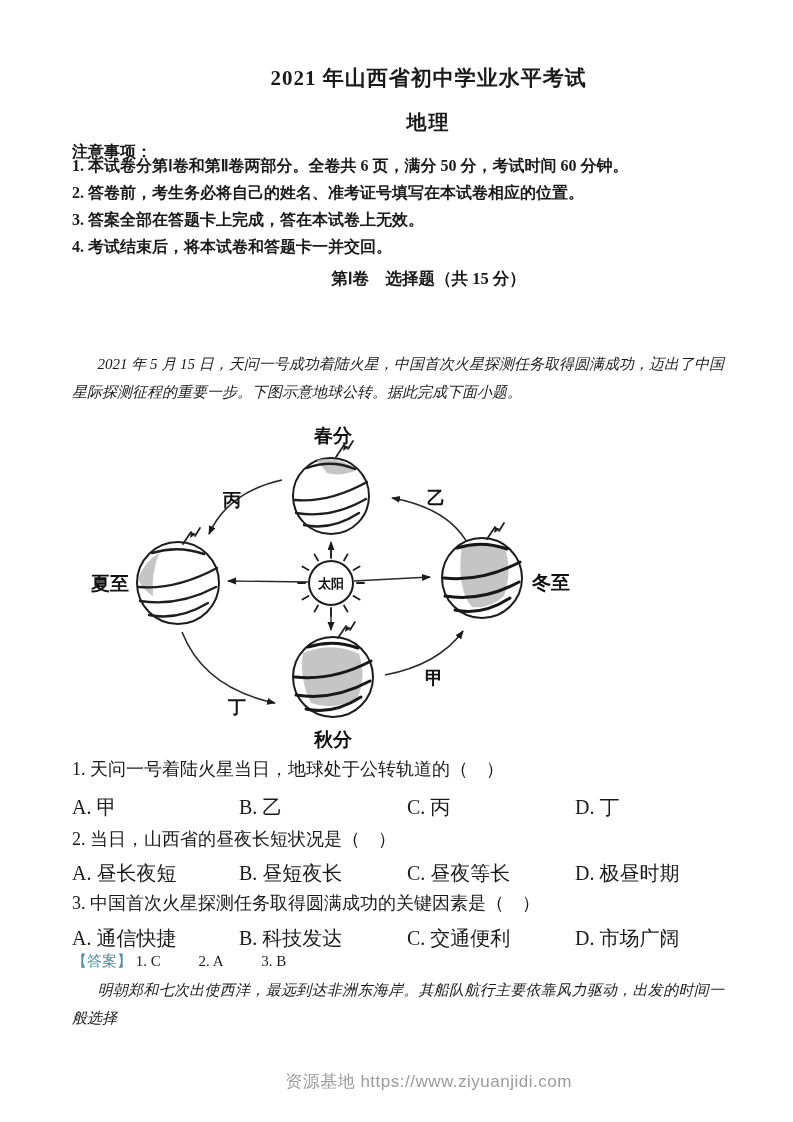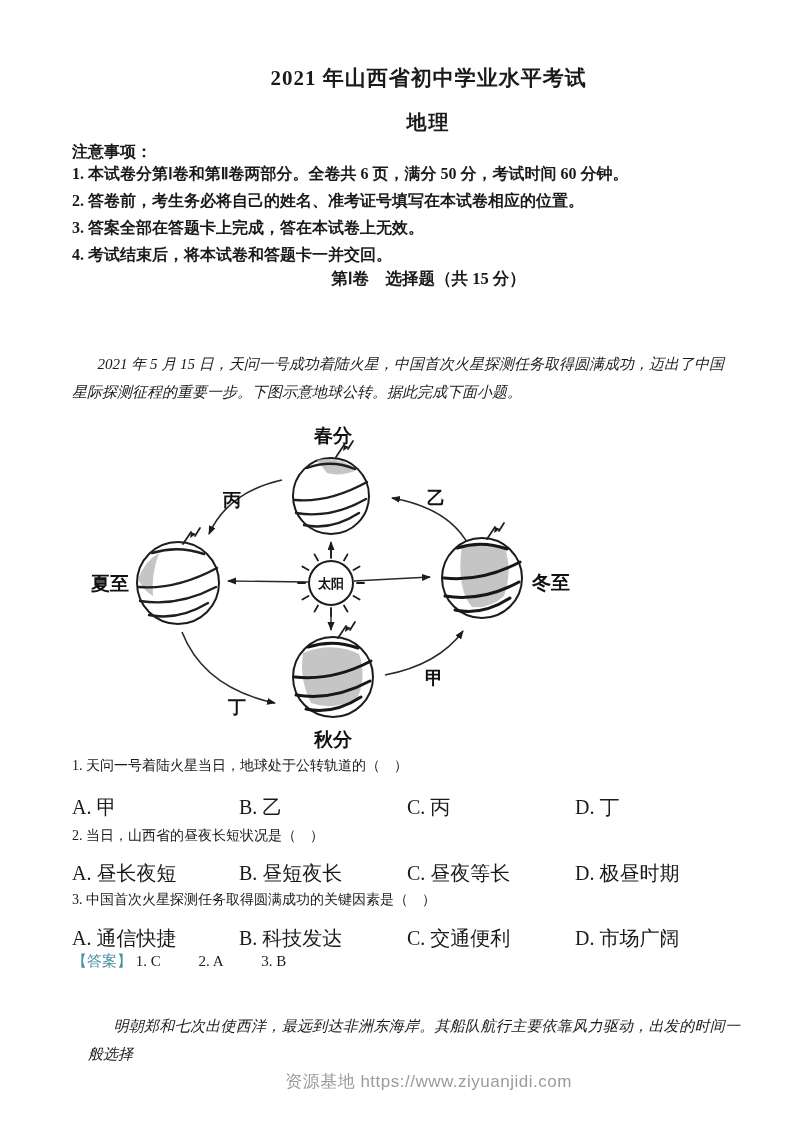--- a/index.html
+++ b/index.html
@@ -11,28 +11,28 @@
     font-family:"Liberation Serif", serif;
     color:#1a1a1a;
     overflow:hidden;
   }
   .abs{position:absolute;}
   .content{left:72px;width:652px;}
   .center{left:0;width:793px;text-align:center;padding-left:32px;}
   .page-title{top:64px;font-size:21px;font-weight:bold;letter-spacing:1px;}
   .subject-title{top:109px;font-size:20px;font-weight:bold;letter-spacing:2px;}
   .notice-head{top:142px;font-size:16px;font-weight:bold;}
-  .notice-list{top:160px;font-size:16px;font-weight:bold;line-height:27px;}
+  .notice-list{top:152px;font-size:16px;font-weight:bold;line-height:27px;}
   .notice-list div{white-space:nowrap;}
   .sec-header{top:268px;font-size:16.5px;font-weight:bold;font-family:Liberation Serif, serif;}
   .sec-instruction{top:295px;font-size:16px;font-weight:bold;line-height:27px;text-align:justify;}
   .passage{font-size:15px;line-height:28px;font-style:italic;text-align:justify;text-indent:1.7em;}
   .passage-mars{top:350px;}
-  .passage-zhenghe{top:1012px;margin-left:16px;}
-  .question{font-size:14px;}
+  .passage-zhenghe{top:976px;}
+  .question{font-size:18px;}
   .q1{top:757px;} .q2{top:827px;} .q3{top:891px;}
   .opts{font-size:20px;white-space:nowrap;}
   .o1{top:794px;} .o2{top:860px;} .o3{top:925px;}
   .opts span{display:inline-block;}
   .opts span:nth-child(1){width:162px;}
   .opts span:nth-child(2){width:163px;}
   .opts span:nth-child(3){width:163px;}
   .answer-row{top:952px;font-size:15px;}
   .answer-label{font-weight:normal;}
   .answer-item{margin-right:34px;text-align:right;}

